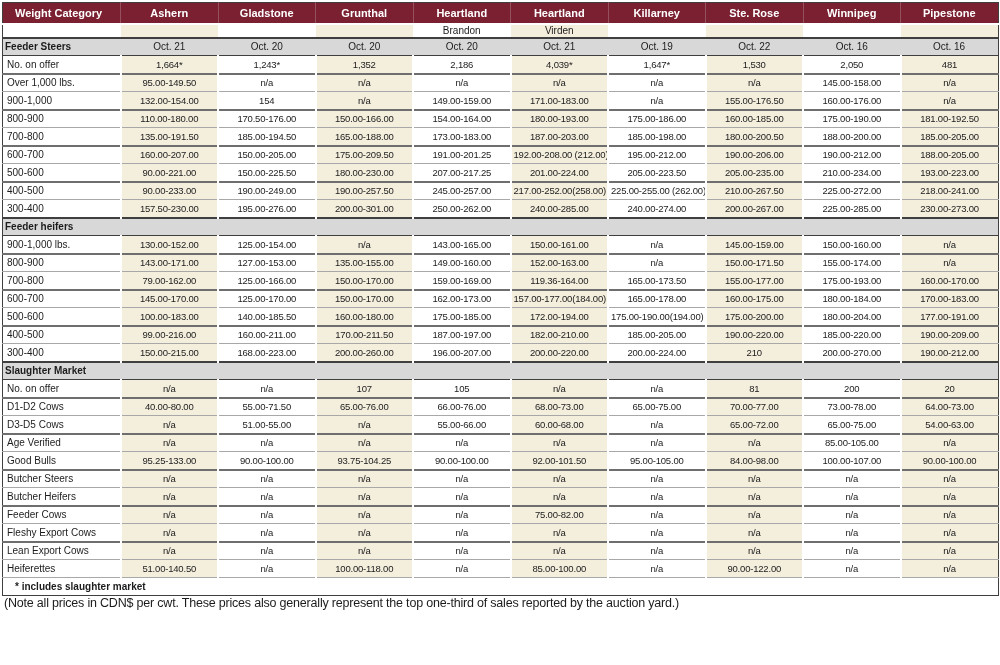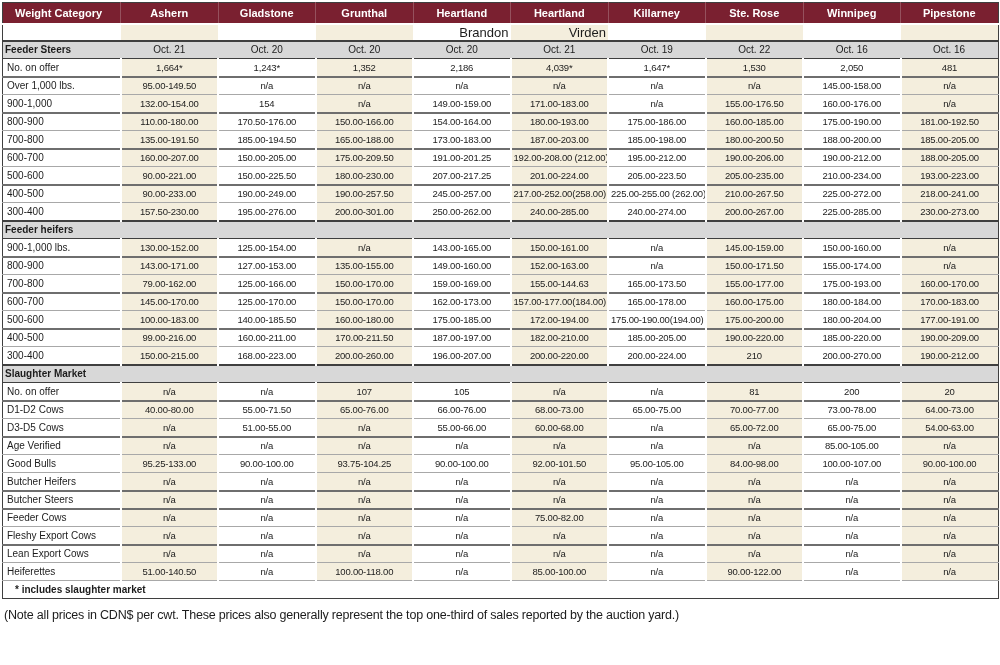--- a/index.html
+++ b/index.html
@@ -9,38 +9,38 @@
   *{box-sizing:border-box;}
   html,body{margin:0;padding:0;background:#fff;}
   body{width:1000px;height:665px;padding:2px;font-family:"Liberation Sans",sans-serif;color:var(--text);}
   table{width:996px;border-collapse:collapse;table-layout:fixed;border:1px solid var(--dark);}
   th,td{padding:0 2px;overflow:hidden;white-space:nowrap;}
   thead tr.main th{
     background:var(--maroon);color:#fff;font-size:11px;font-weight:bold;
     height:21px;text-align:center;border-left:1px solid #95515d;
   }
   thead tr.main th:first-child{border-left:none;text-align:left;padding-left:12px;}
-  thead tr.sub td{height:14px;font-size:13px;text-align:right;border-top:2px solid #fff;background:#fff;}
+  thead tr.sub td{height:14px;font-size:10px;text-align:center;border-top:2px solid #fff;background:#fff;}
   thead tr.sub td.beige{background:var(--beige);}
   tbody td{height:18px;font-size:9.5px;letter-spacing:-0.2px;text-align:center;background:#fff;border-top:1px solid var(--line);}
   tbody td.beige{background:var(--beige);}
   tbody td:not(:first-child){border-left:2px solid #fff;}
   tbody tr.section-row td{
     background:var(--gray);border-top:2px solid var(--dark);border-bottom:1px solid var(--dark);
     border-left:none;font-size:10px;letter-spacing:0;
   }
   tbody tr.section-row td.sec-title{font-weight:bold;text-align:left;}
   tbody td.row-label{text-align:left;padding-left:4px;font-size:10px;letter-spacing:0;background:#fff;}
   tbody tr.thick td{border-top:2px solid var(--thickline);}
   tbody tr.footnote-row td{
     text-align:left;font-weight:bold;font-size:10px;padding-left:12px;
     border-top:1px solid var(--line);background:#fff;letter-spacing:0;
   }
   .note{
-    margin-top:9px;padding-left:2px;font-size:12.5px;letter-spacing:-0.2px;color:#1c1c1c;
+    padding-left:2px;font-size:12.5px;letter-spacing:-0.2px;color:#1c1c1c;
   }
 </style>
 </head>
 <body>
 
 <table>
   <colgroup>
       <col style="width: 118px;">
       <col style="width: 97.5px;">
       <col style="width: 97.5px;">
@@ -234,21 +234,21 @@
         <td class="beige">150.00-171.50</td>
         <td>155.00-174.00</td>
         <td class="beige">n/a</td>
       </tr>
       <tr class="data-row">
         <td class="row-label">700-800</td>
         <td class="beige">79.00-162.00</td>
         <td>125.00-166.00</td>
         <td class="beige">150.00-170.00</td>
         <td>159.00-169.00</td>
-        <td class="beige">155.00-144.63</td>
+        <td class="beige">119.36-164.00</td>
         <td>165.00-173.50</td>
         <td class="beige">155.00-177.00</td>
         <td>175.00-193.00</td>
         <td class="beige">160.00-170.00</td>
       </tr>
       <tr class="data-row thick">
         <td class="row-label">600-700</td>
         <td class="beige">145.00-170.00</td>
         <td>125.00-170.00</td>
         <td class="beige">150.00-170.00</td>
@@ -360,34 +360,34 @@
         <td class="beige">95.25-133.00</td>
         <td>90.00-100.00</td>
         <td class="beige">93.75-104.25</td>
         <td>90.00-100.00</td>
         <td class="beige">92.00-101.50</td>
         <td>95.00-105.00</td>
         <td class="beige">84.00-98.00</td>
         <td>100.00-107.00</td>
         <td class="beige">90.00-100.00</td>
       </tr>
+      <tr class="data-row thick">
+        <td class="row-label">Butcher Steers</td>
+        <td class="beige">n/a</td>
+        <td>n/a</td>
+        <td class="beige">n/a</td>
+        <td>n/a</td>
+        <td class="beige">n/a</td>
+        <td>n/a</td>
+        <td class="beige">n/a</td>
+        <td>n/a</td>
+        <td class="beige">n/a</td>
+      </tr>
       <tr class="data-row">
         <td class="row-label">Butcher Heifers</td>
-        <td class="beige">n/a</td>
-        <td>n/a</td>
-        <td class="beige">n/a</td>
-        <td>n/a</td>
-        <td class="beige">n/a</td>
-        <td>n/a</td>
-        <td class="beige">n/a</td>
-        <td>n/a</td>
-        <td class="beige">n/a</td>
-      </tr>
-      <tr class="data-row thick">
-        <td class="row-label">Butcher Steers</td>
         <td class="beige">n/a</td>
         <td>n/a</td>
         <td class="beige">n/a</td>
         <td>n/a</td>
         <td class="beige">n/a</td>
         <td>n/a</td>
         <td class="beige">n/a</td>
         <td>n/a</td>
         <td class="beige">n/a</td>
       </tr>

